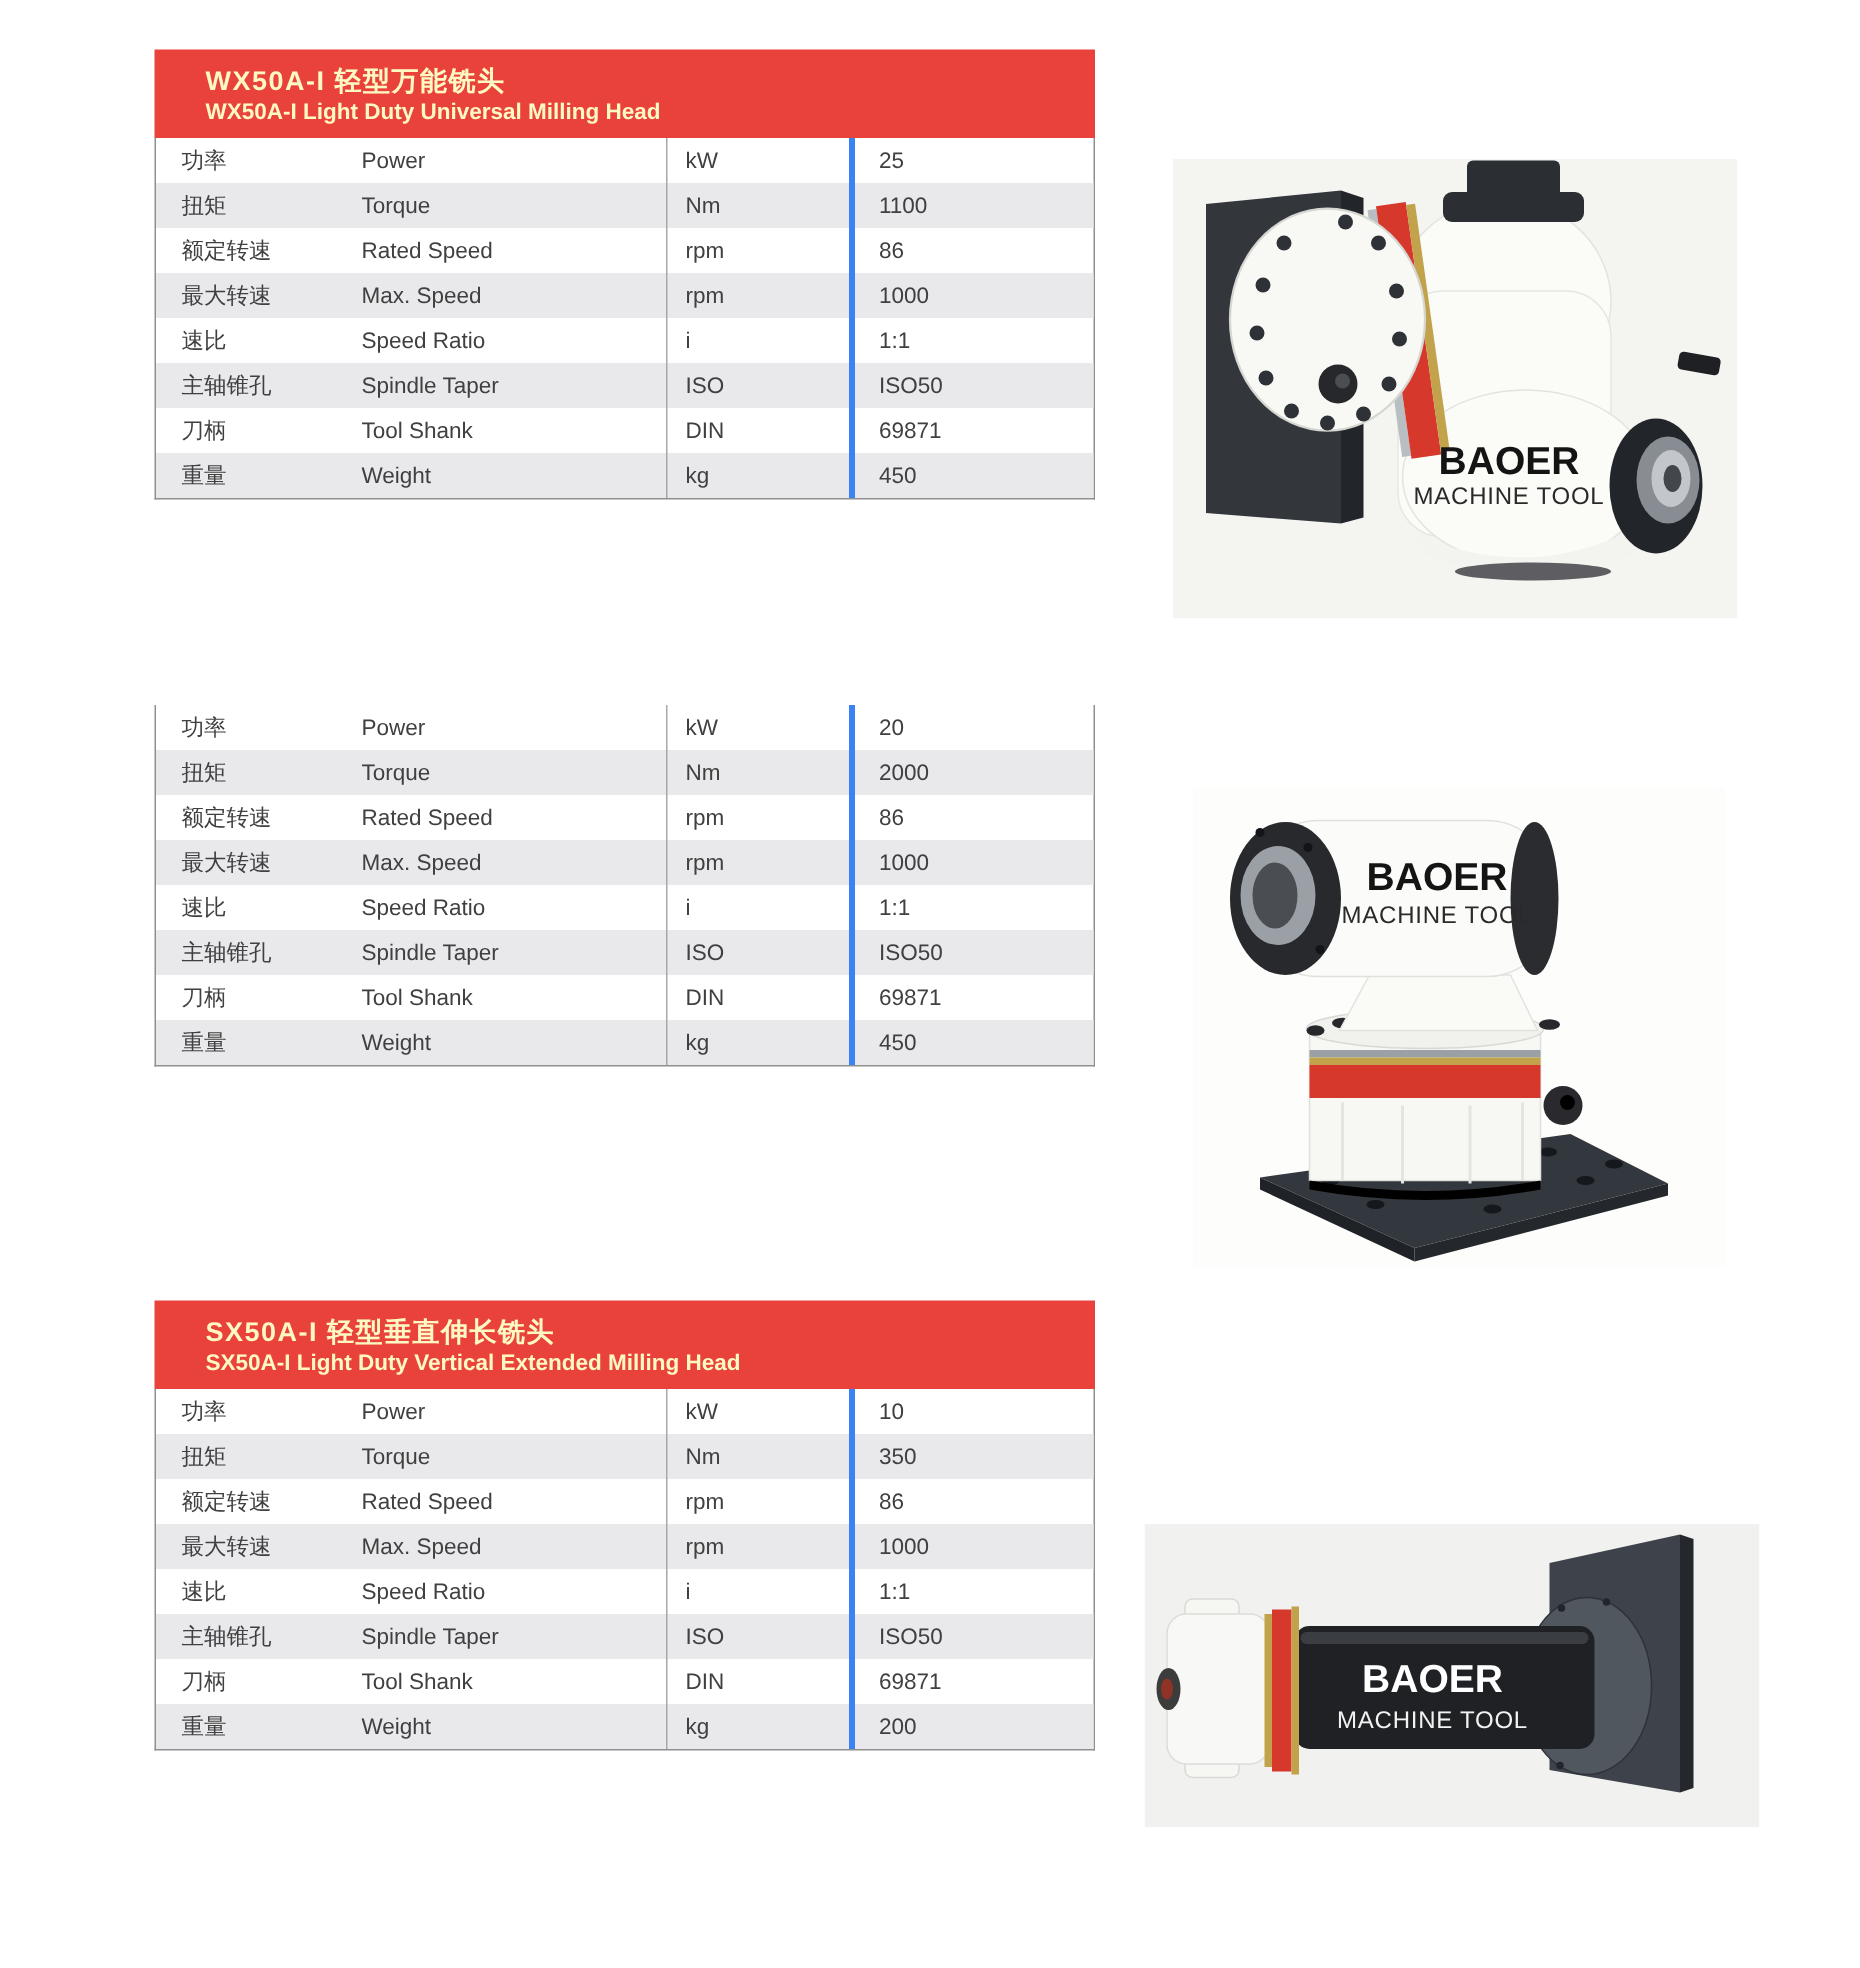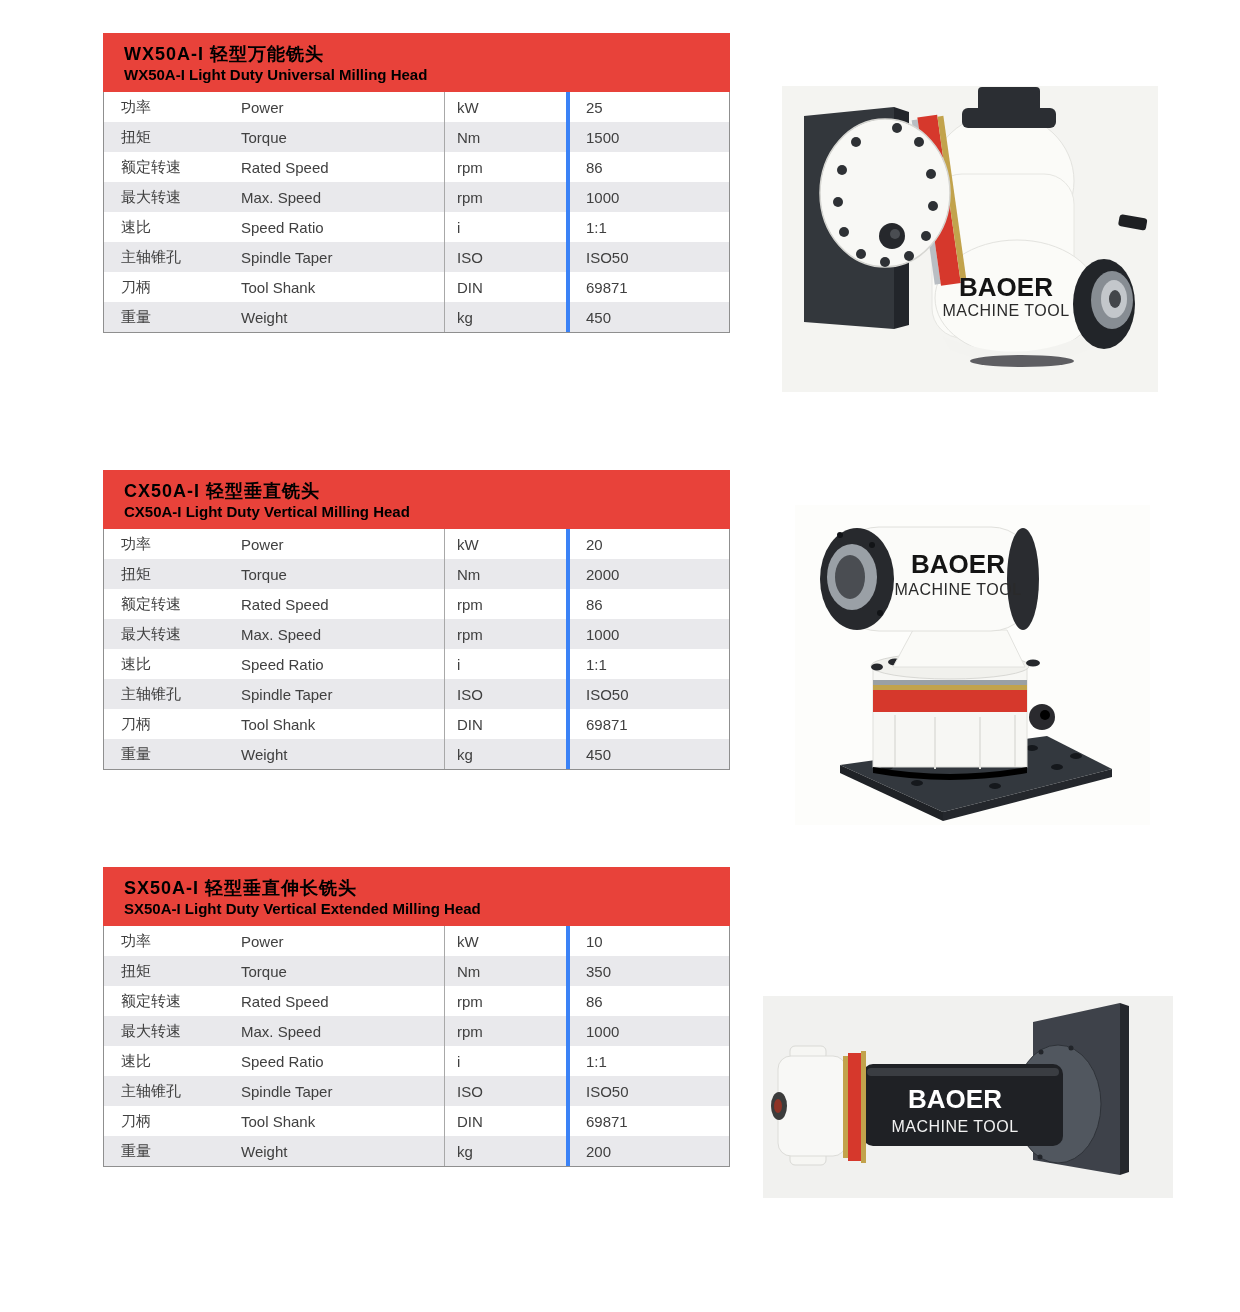--- a/index.html
+++ b/index.html
@@ -2,38 +2,38 @@
 <html><head>
 <meta charset="utf-8">
 <style>
   html,body { margin:0; padding:0; }
   body { font-family: "Liberation Sans", sans-serif; background:#ffffff; }
   .page { position:relative; width:1240px; height:1312px; background:#ffffff; overflow:hidden; }
 
   
   .spec-table { position:absolute; left:103px; width:627px; }
   .thead {
-    background:#e8423a; color:#000000; height:59px; box-sizing:border-box;
-    padding:9px 16px 0 21px;
+    background:#e8423a; color:#fef9c3; height:59px; box-sizing:border-box;
+    padding:9px 16px 0 34px;
   }
   .t-zh { font-size:18px; font-weight:bold; letter-spacing:1px; line-height:24px; }
   .t-en { font-size:15px; font-weight:bold; line-height:15px; margin-top:1px; }
   .tbody {
     border:1px solid #8f8f8f; border-top:none; background:#ffffff;
   }
   .trow { display:flex; height:30px; font-size:15px; color:#404040; }
   .tbody div.trow:nth-of-type(even) { background:#e9e9ec; }
   .c { display:flex; align-items:center; box-sizing:border-box; height:100%; }
   .c.zh   { width:137px; padding-left:17px; }
   .c.en   { width:167px; }
   .c.unit { width:122px; border-left:1px solid #a8a8a8; padding-left:12px;margin-left:36px; }
   .c.val  { flex:1; border-left:4px solid #3b82f6; padding-left:16px; }
 
   
-  .img-panel { position:absolute; }
+  .img-panel { position:absolute;margin-top:20px; }
   .img-panel svg { display:block; width:100%; height:100%; }
   .svg-brand   { font-family:"Liberation Sans",sans-serif; font-weight:bold; font-size:26px; }
   .svg-brand-sub { font-family:"Liberation Sans",sans-serif; font-weight:normal; font-size:16px; letter-spacing:0.5px; }
 </style>
 </head>
 <body>
 
 <div class="page">
 
   <div class="spec-table" style="top:33px">
@@ -47,21 +47,21 @@
           <span class="c zh">功率</span>
           <span class="c en">Power</span>
           <span class="c unit">kW</span>
           <span class="c val">25</span>
         </div>
 
         <div class="trow">
           <span class="c zh">扭矩</span>
           <span class="c en">Torque</span>
           <span class="c unit">Nm</span>
-          <span class="c val">1500</span>
+          <span class="c val">1100</span>
         </div>
 
         <div class="trow">
           <span class="c zh">额定转速</span>
           <span class="c en">Rated Speed</span>
           <span class="c unit">rpm</span>
           <span class="c val">86</span>
         </div>
 
         <div class="trow">
@@ -95,24 +95,20 @@
         <div class="trow">
           <span class="c zh">重量</span>
           <span class="c en">Weight</span>
           <span class="c unit">kg</span>
           <span class="c val">450</span>
         </div>
       </div>
   </div>
 
   <div class="spec-table" style="top:470px">
-    <header class="thead">
-      <div class="t-zh">CX50A-I 轻型垂直铣头</div>
-      <div class="t-en">CX50A-I Light Duty Vertical Milling Head</div>
-    </header>
     <div class="tbody">
 
         <div class="trow">
           <span class="c zh">功率</span>
           <span class="c en">Power</span>
           <span class="c unit">kW</span>
           <span class="c val">20</span>
         </div>
 
         <div class="trow">

